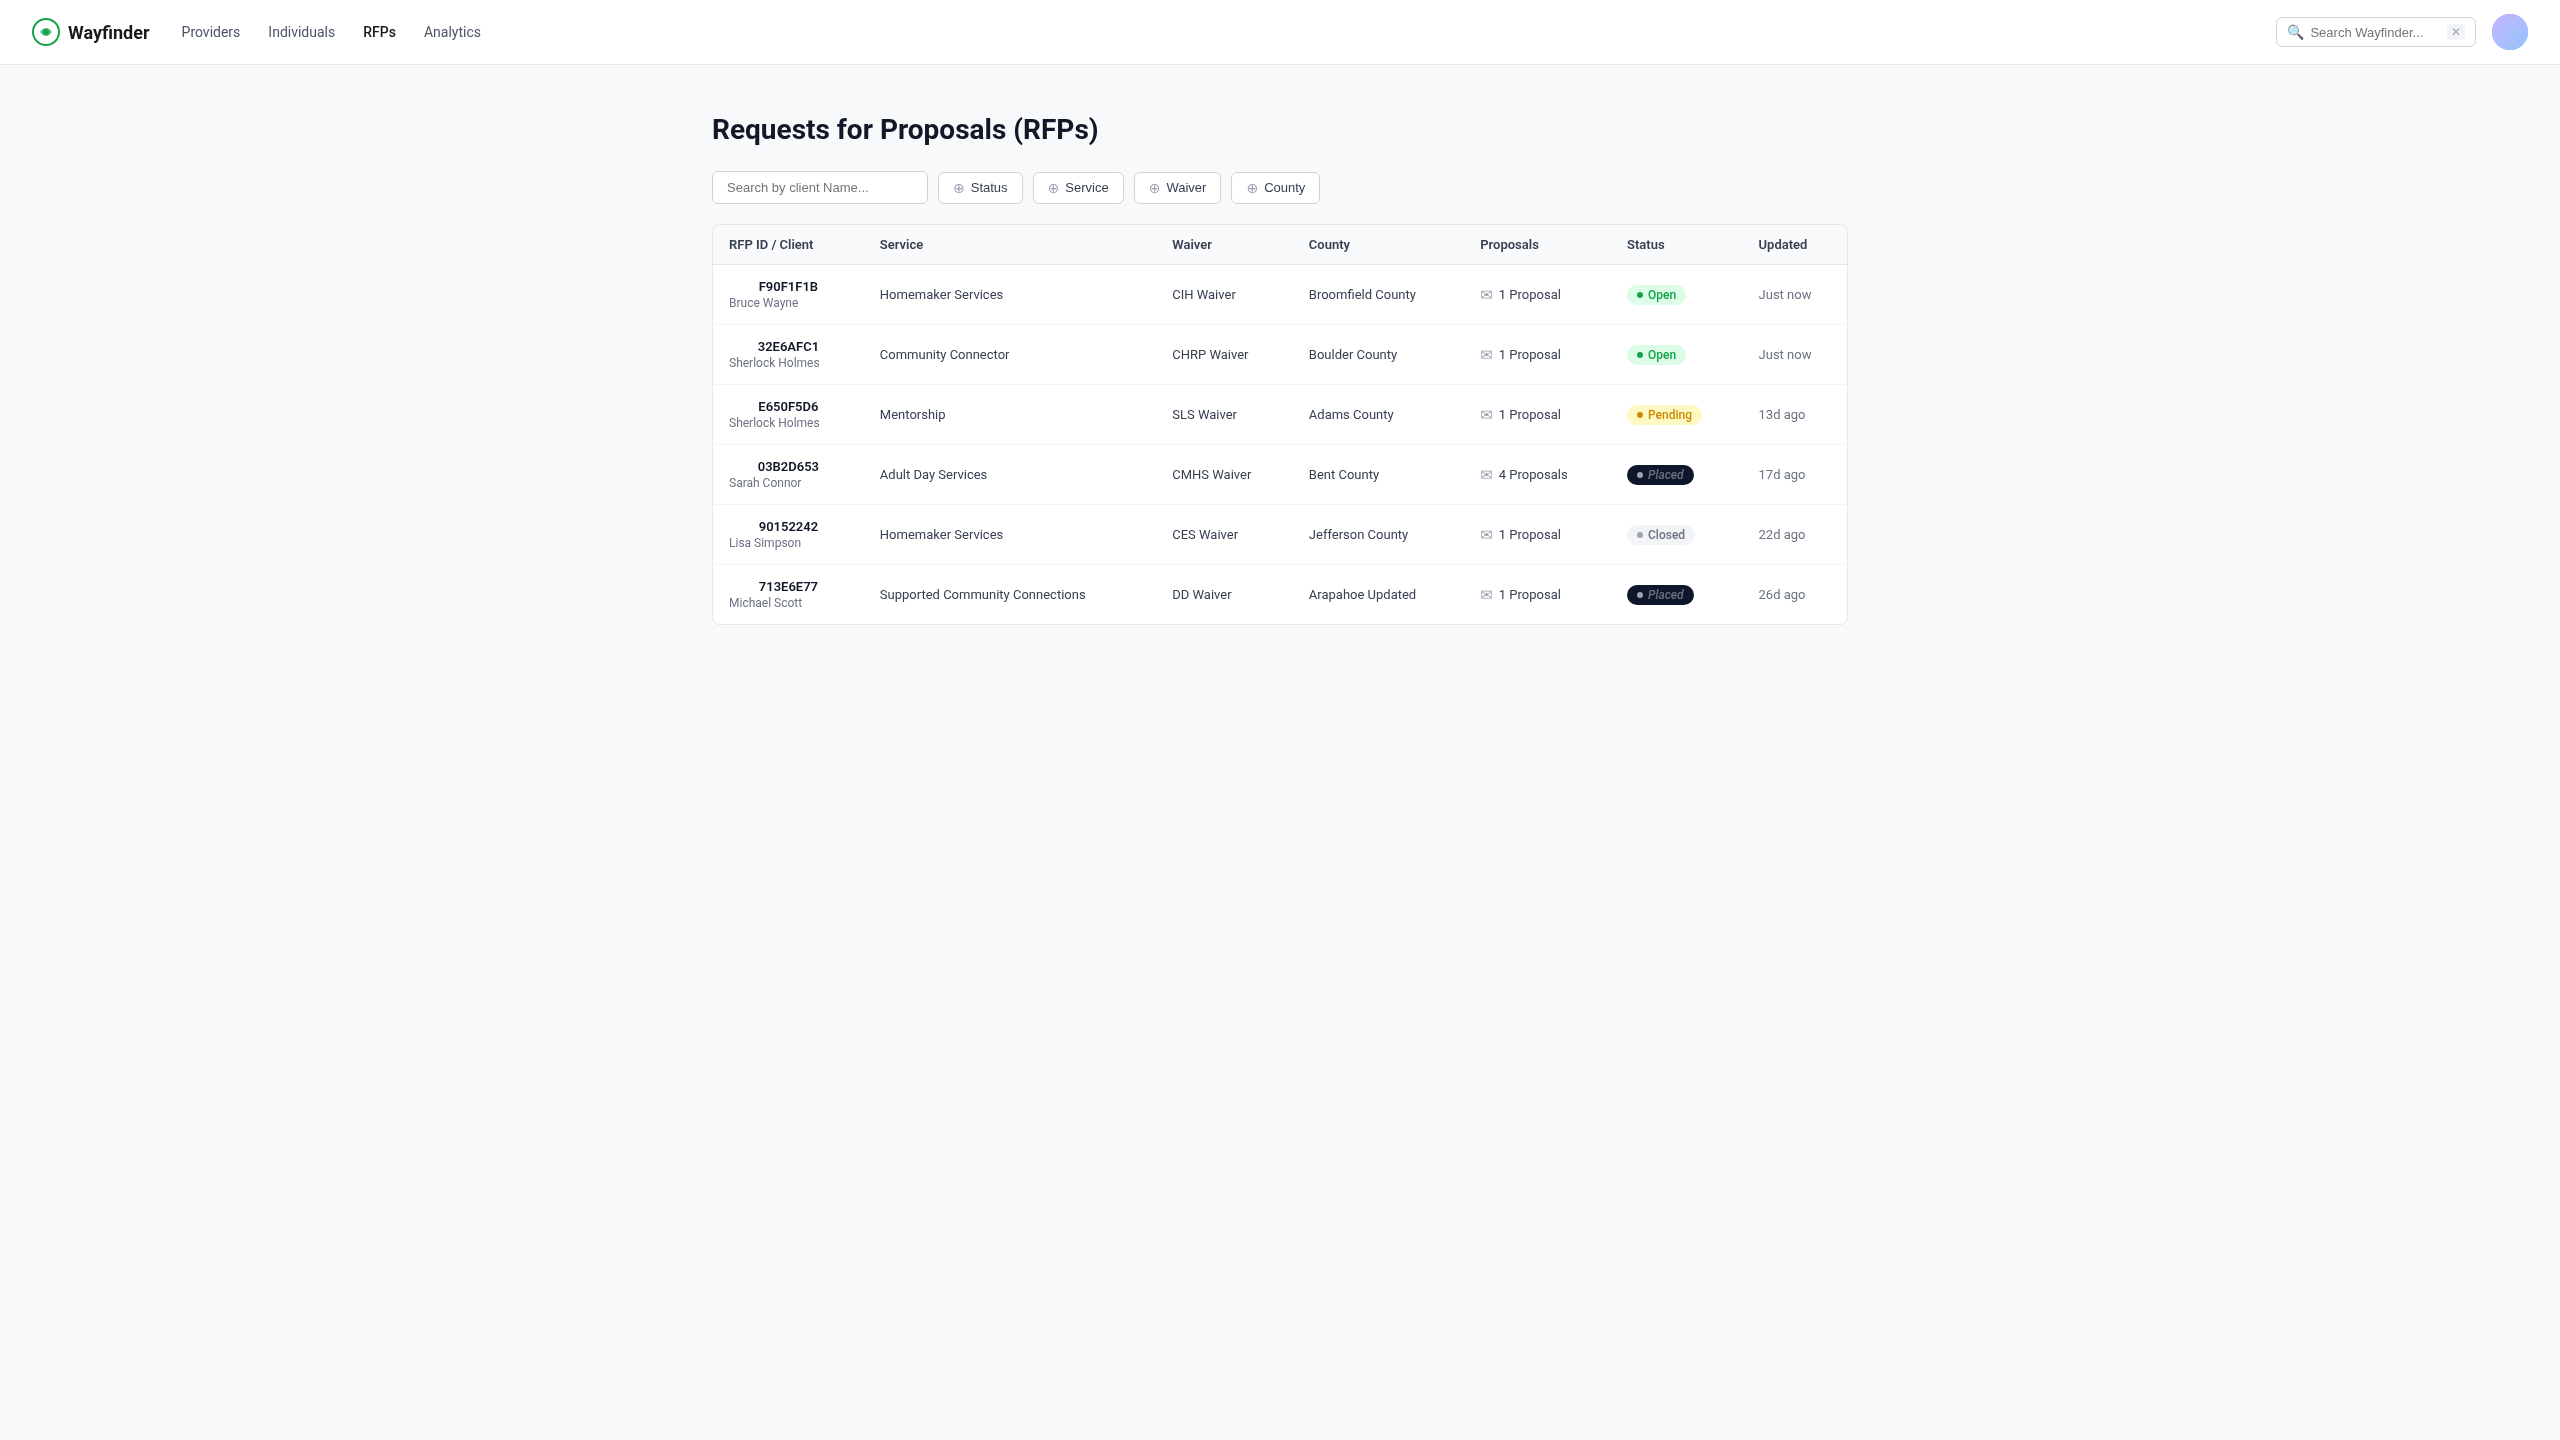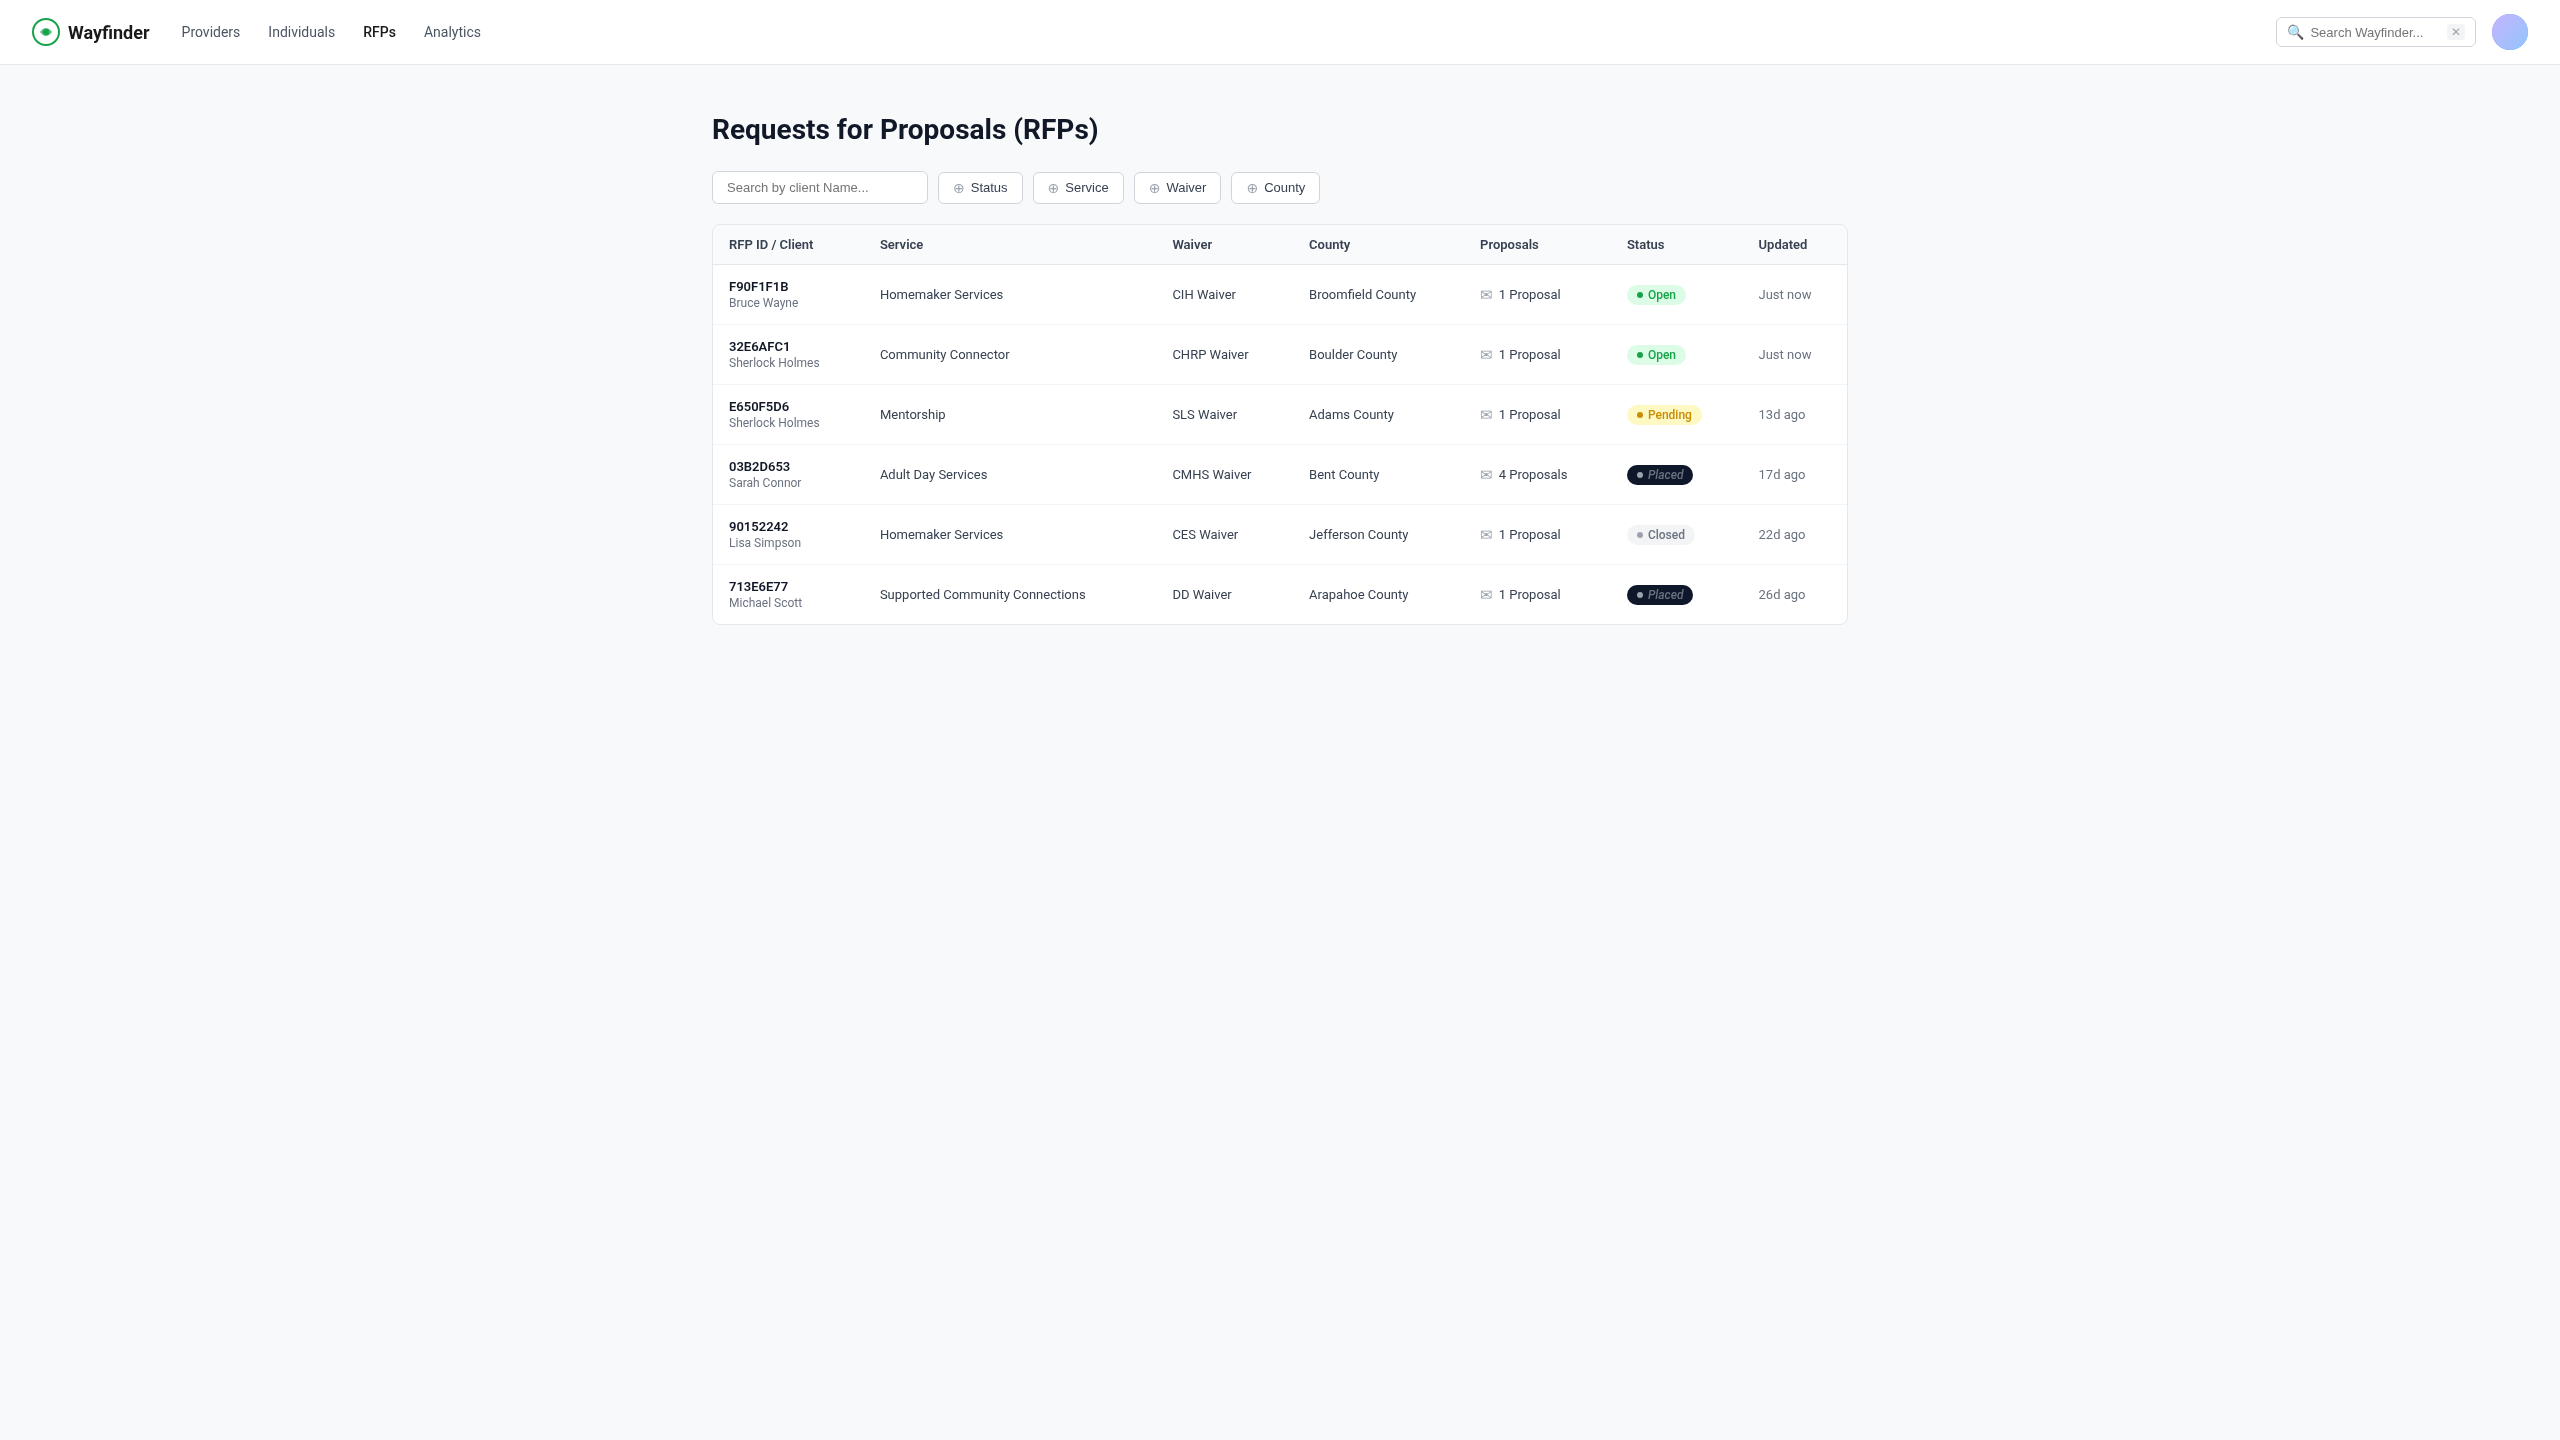--- a/index.html
+++ b/index.html
@@ -190,20 +190,21 @@
       border-bottom: 1px solid #f3f4f6;
       vertical-align: middle;
     }
     tr:last-child td {
       border-bottom: none;
     }
     .rfp-id {
       font-weight: 600;
       color: #111827;
       font-size: 13px;
+      text-align: center;
     }
     .rfp-client {
       color: #6b7280;
       font-size: 12px;
       margin-top: 2px;
     }
     .proposals-cell {
       display: flex;
       align-items: center;
       gap: 6px;
@@ -442,21 +443,21 @@
       <span class="updated-text">22d ago</span>
     </td>
   </tr>
           <tr>
     <td>
       <div class="rfp-id">713E6E77</div>
       <div class="rfp-client">Michael Scott</div>
     </td>
     <td>Supported Community Connections</td>
     <td>DD Waiver</td>
-    <td>Arapahoe County</td>
+    <td>Arapahoe Updated</td>
     <td>
       <div class="proposals-cell">
         <span class="mail-icon">✉</span>
         <span>1 Proposal</span>
       </div>
     </td>
     <td>
       <span class="badge badge-placed">
         <span class="badge-dot dot-placed"></span>
         Placed

